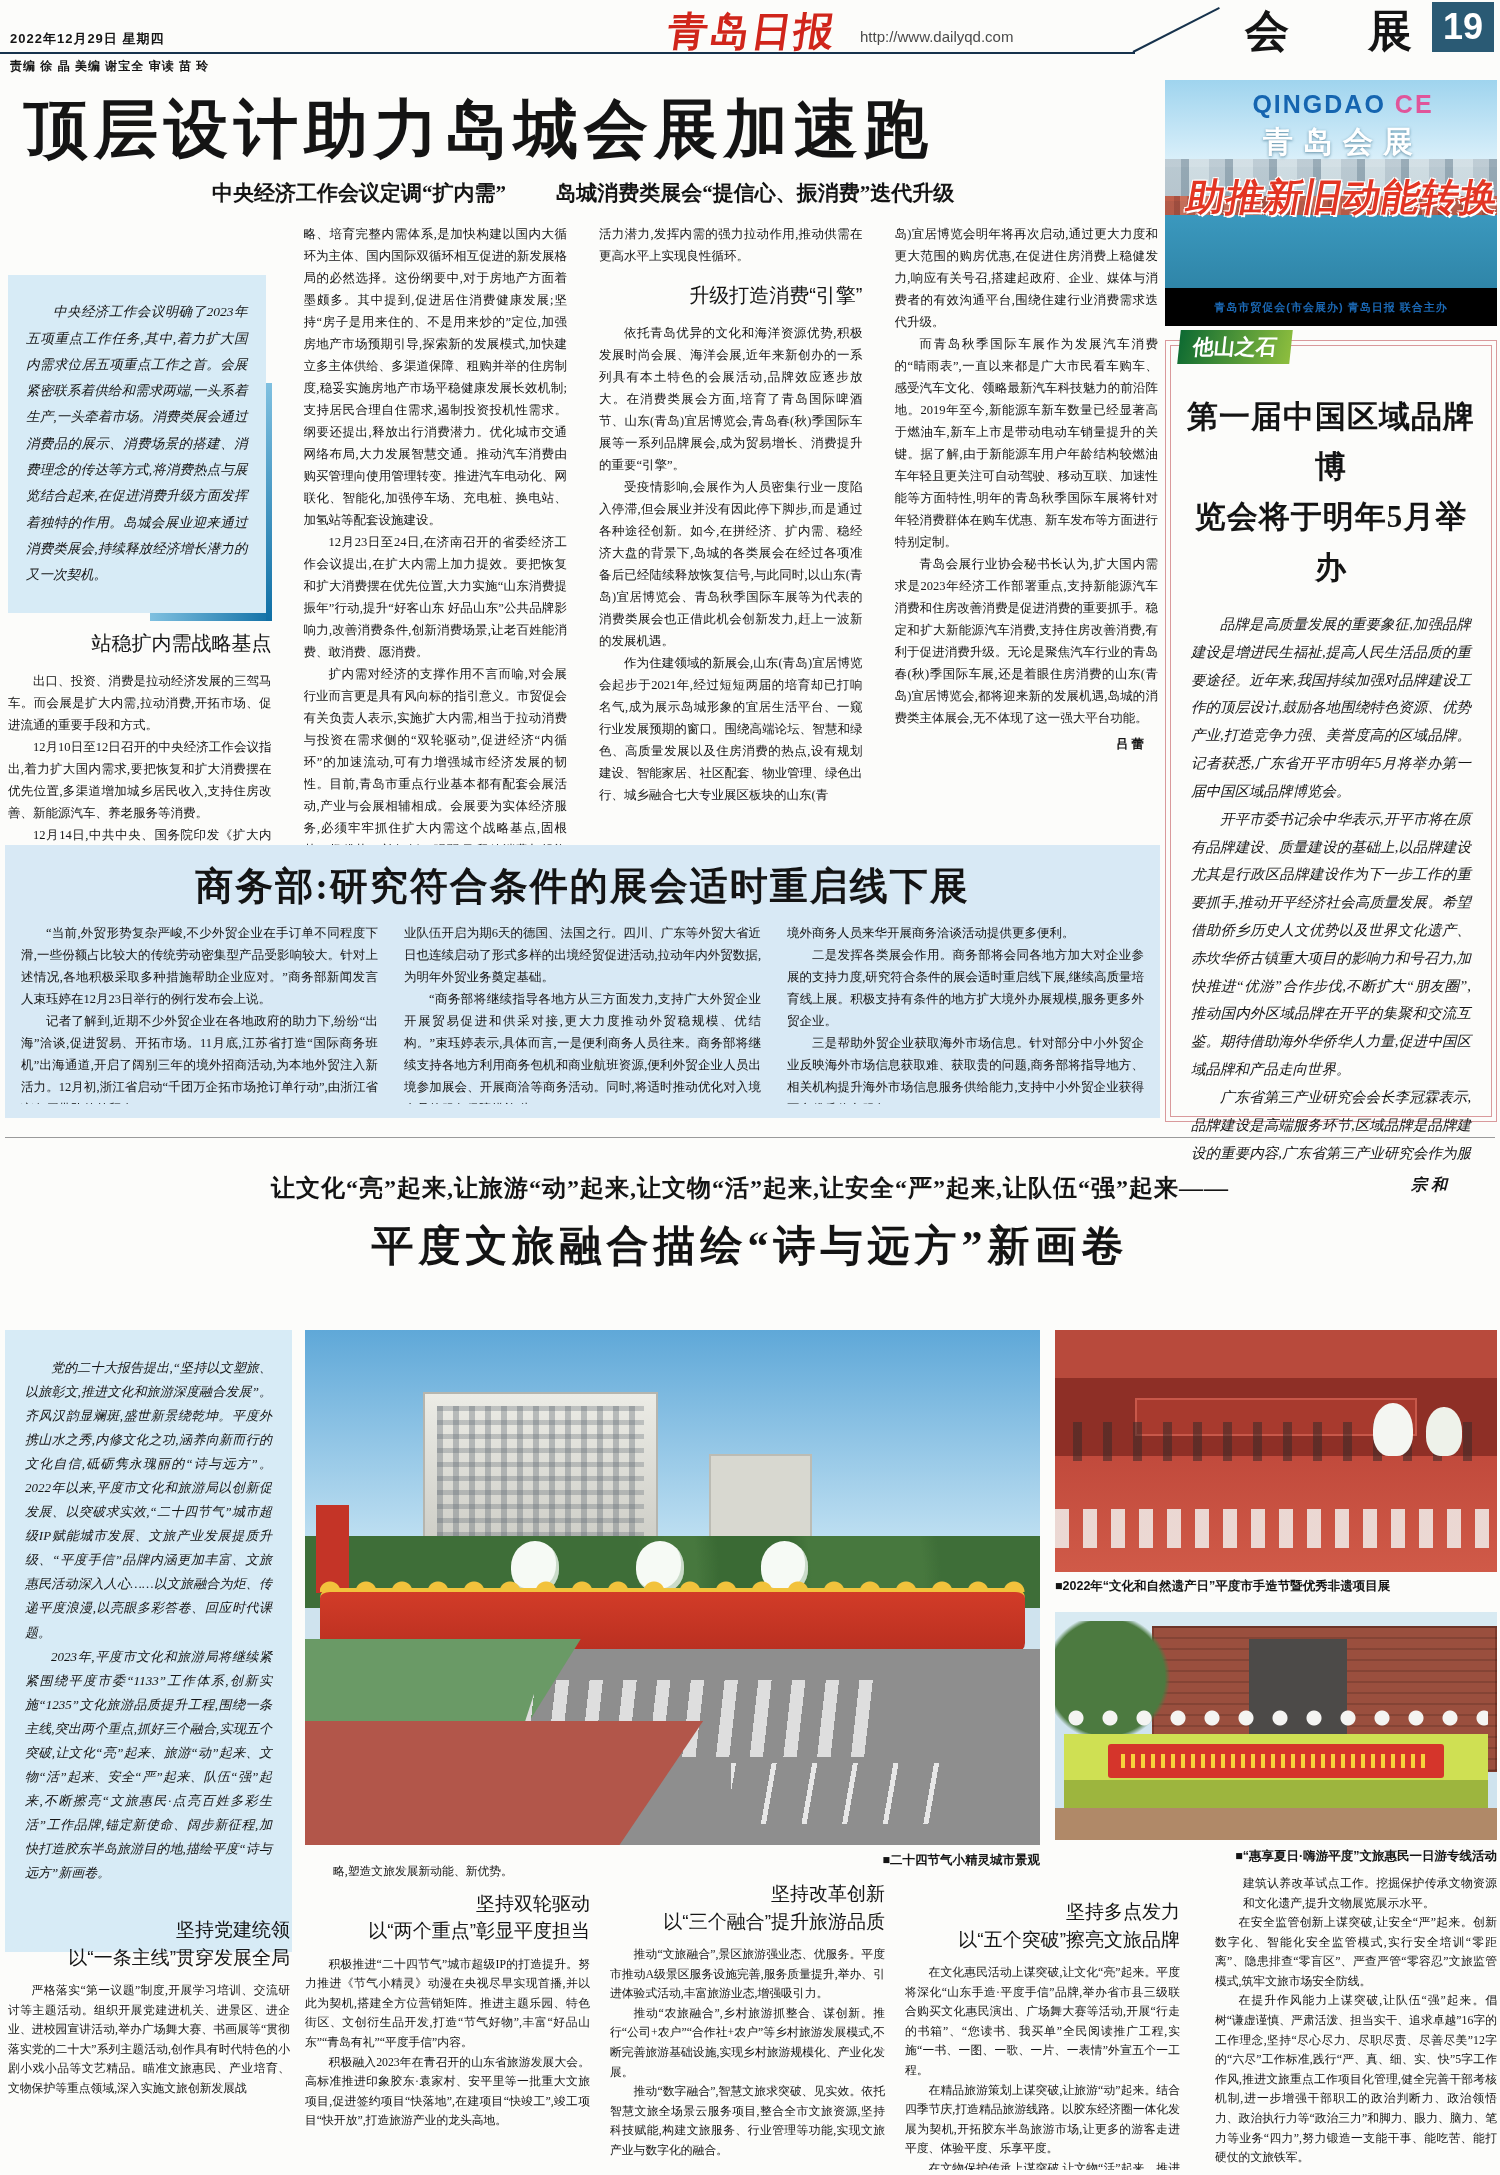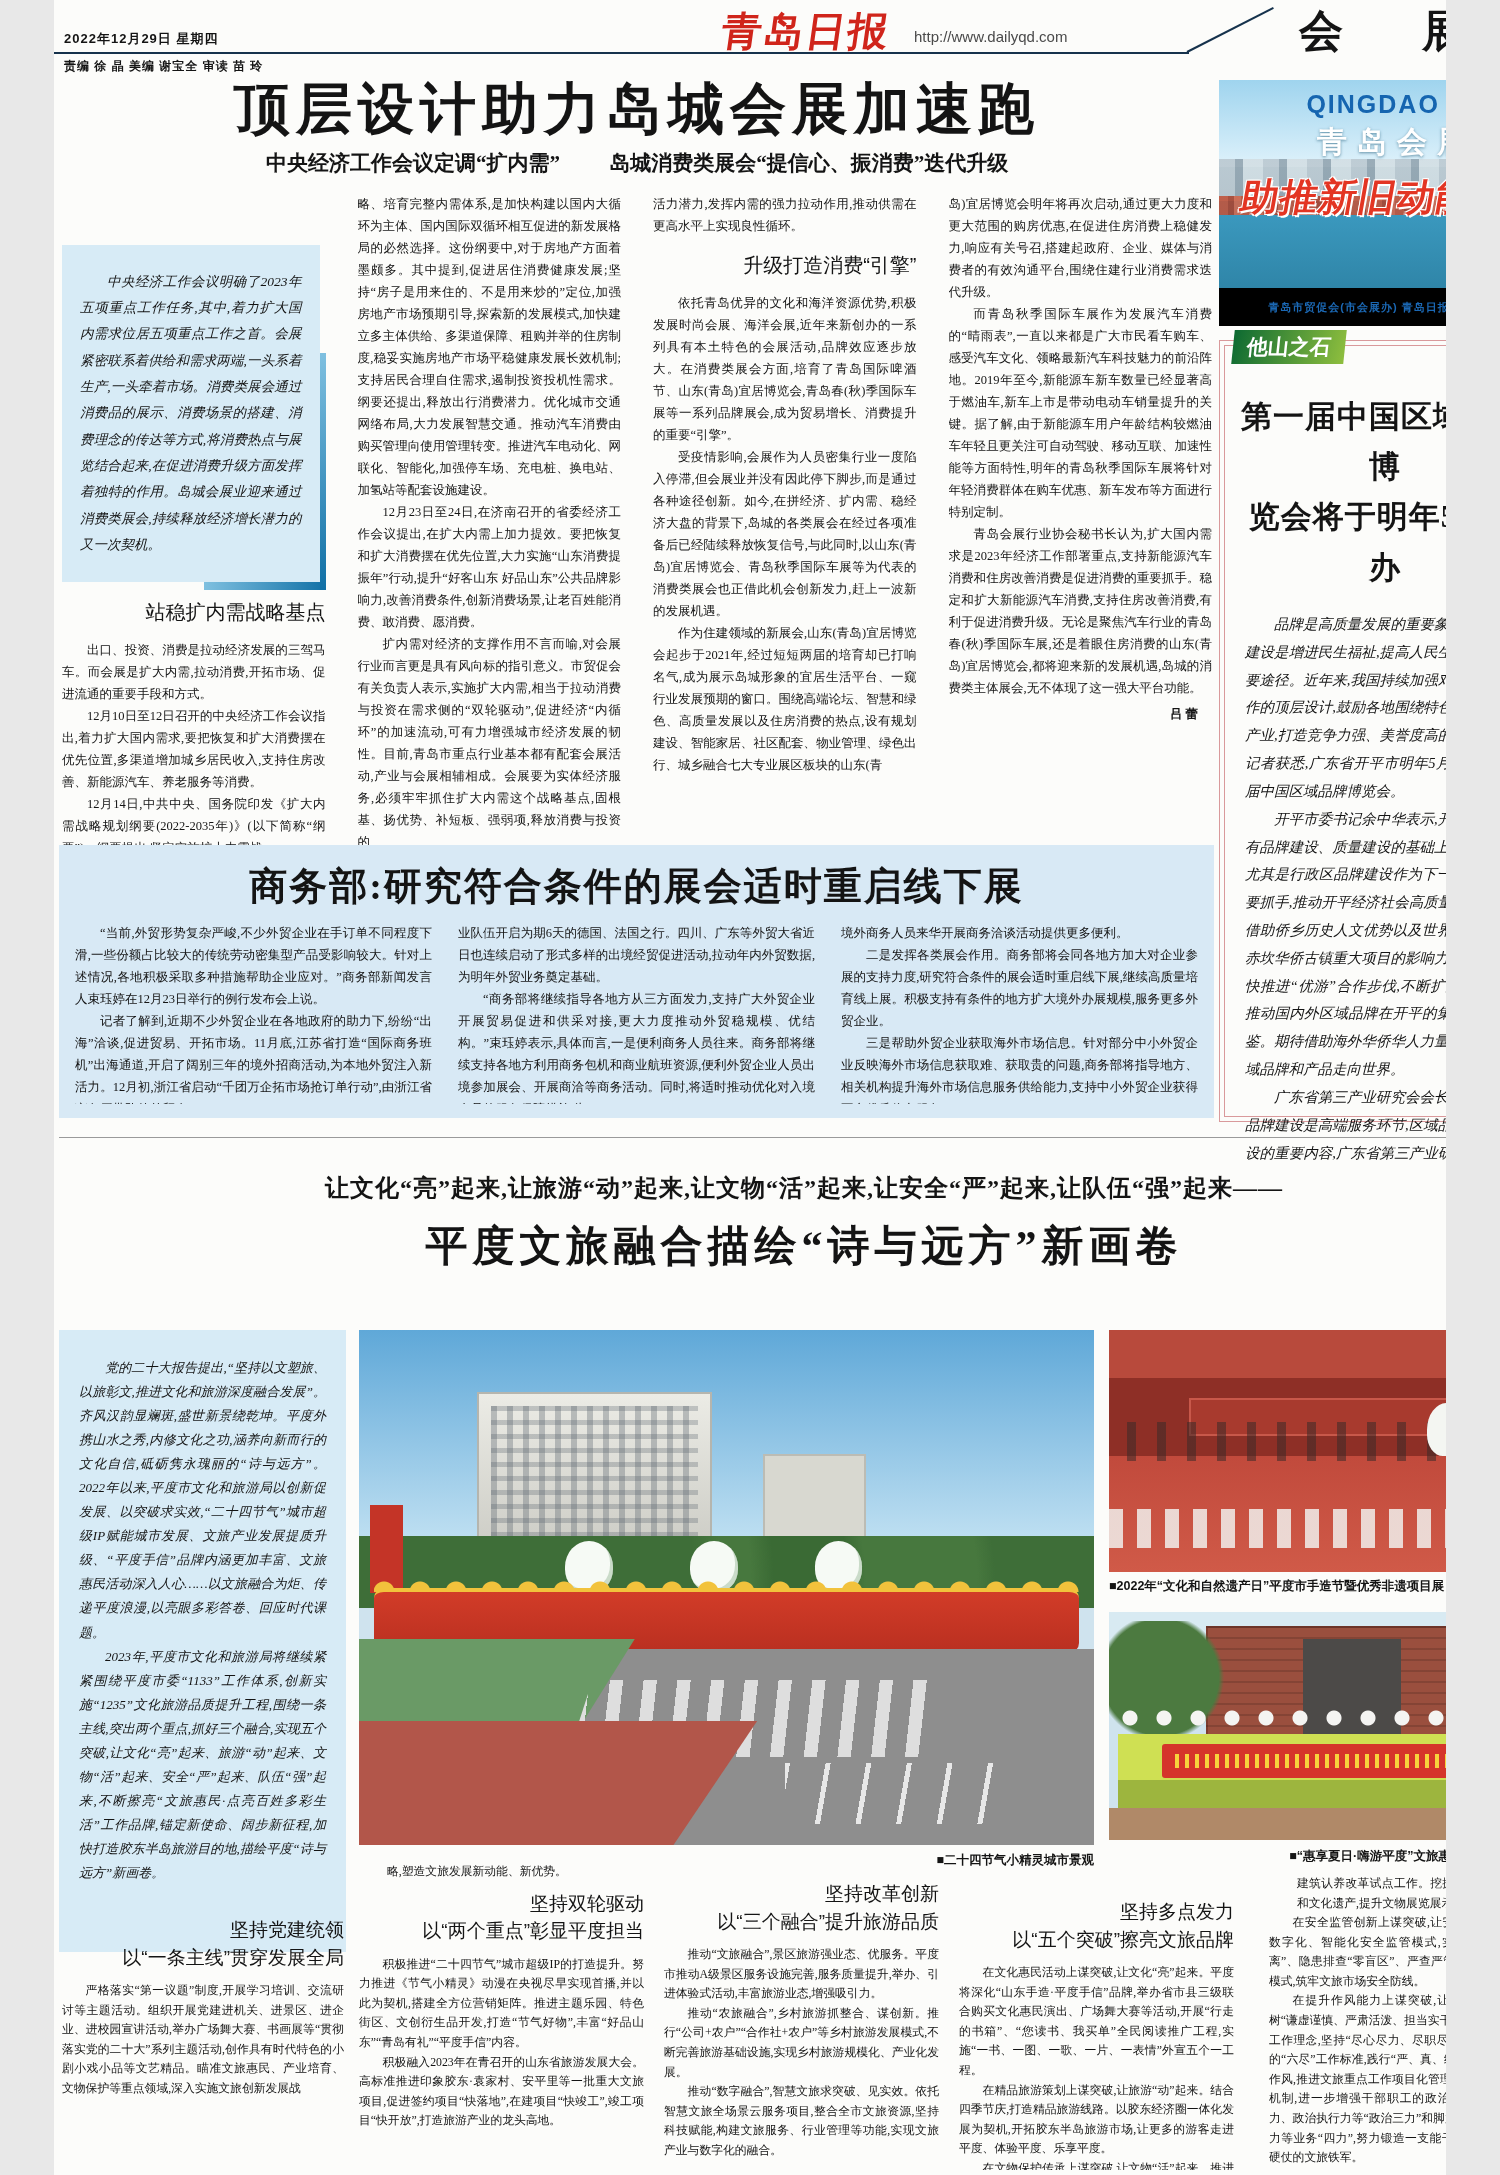--- a/index.html
+++ b/index.html
@@ -1,16 +1,16 @@
 <!DOCTYPE html>
 <html><head>
 <meta charset="utf-8">
 <style>
   html,body{margin:0;padding:0;background:#e8e8e8;}
-  .page{position:relative;width:1392px;height:2175px;background:#fcfcfa;margin:0 auto;
+  .page{position:relative;width:1500px;height:2175px;background:#fcfcfa;margin:0 auto;
         font-family:"Liberation Serif","DejaVu Serif",serif;color:#141414;overflow:hidden;}
   
   .hdr{position:absolute;left:0;top:0;width:1500px;height:78px;}
   .hdr-date{position:absolute;left:10px;top:30px;font-size:13px;font-weight:bold;
             font-family:"Liberation Sans",sans-serif;letter-spacing:1px;}
   .hdr-rule{position:absolute;left:0;top:52px;width:1135px;height:2px;background:#16324c;}
   .hdr-diag{position:absolute;left:1133px;top:51px;width:97px;height:2px;background:#16324c;
             transform:rotate(-27deg);transform-origin:left center;}
   .hdr-logo{position:absolute;left:668px;top:4px;font-size:40px;font-weight:900;color:#d0251b;
             transform:skewX(-8deg);letter-spacing:2px;}
@@ -24,21 +24,21 @@
                font-family:"Liberation Sans",sans-serif;letter-spacing:1px;}
   
   .sub{font-family:"Liberation Sans","DejaVu Sans",sans-serif;font-size:20px;font-weight:normal;
        text-align:right;margin:14px 0 12px;line-height:1.45;}
   .bodycol{font-size:12.5px;line-height:1.76;text-align:justify;overflow:hidden;}
   .bodycol p{margin:0;text-indent:2em;}
   .bodycol p.noindent{text-indent:0;}
   .author{text-align:right;font-weight:bold;padding-right:14px;margin-top:4px;}
   
   .top-art{position:absolute;left:8px;top:80px;width:1150px;}
-  .top-art h1{margin:0;font-size:56px;font-weight:900;text-align:center;letter-spacing:6px;line-height:1.05;}
+  .top-art h1{margin:16px;font-size:64px;font-weight:900;text-align:left;letter-spacing:6px;line-height:1.05;}
   .deck{text-align:center;font-size:21px;font-weight:bold;margin-top:10px;}
   .deck span{margin:0 22px;}
   .cols4{display:grid;grid-template-columns:repeat(4,1fr);column-gap:32px;margin-top:16px;height:652px;}
   .introbox{position:relative;background:#d7ebf6;padding:24px 18px;margin:52px 6px 16px 0;
             font-style:italic;font-size:13.5px;line-height:1.95;text-align:justify;}
   .introbox p{margin:0;text-indent:2em;}
   .introbox::after{content:"";position:absolute;right:-8px;top:32%;bottom:-8px;width:8px;
                    background:linear-gradient(#7fc0e0,#0f6fa5);}
   .introbox::before{content:"";position:absolute;left:55%;right:-8px;bottom:-8px;height:8px;
                     background:linear-gradient(90deg,#7fc0e0,#0f6fa5);}

